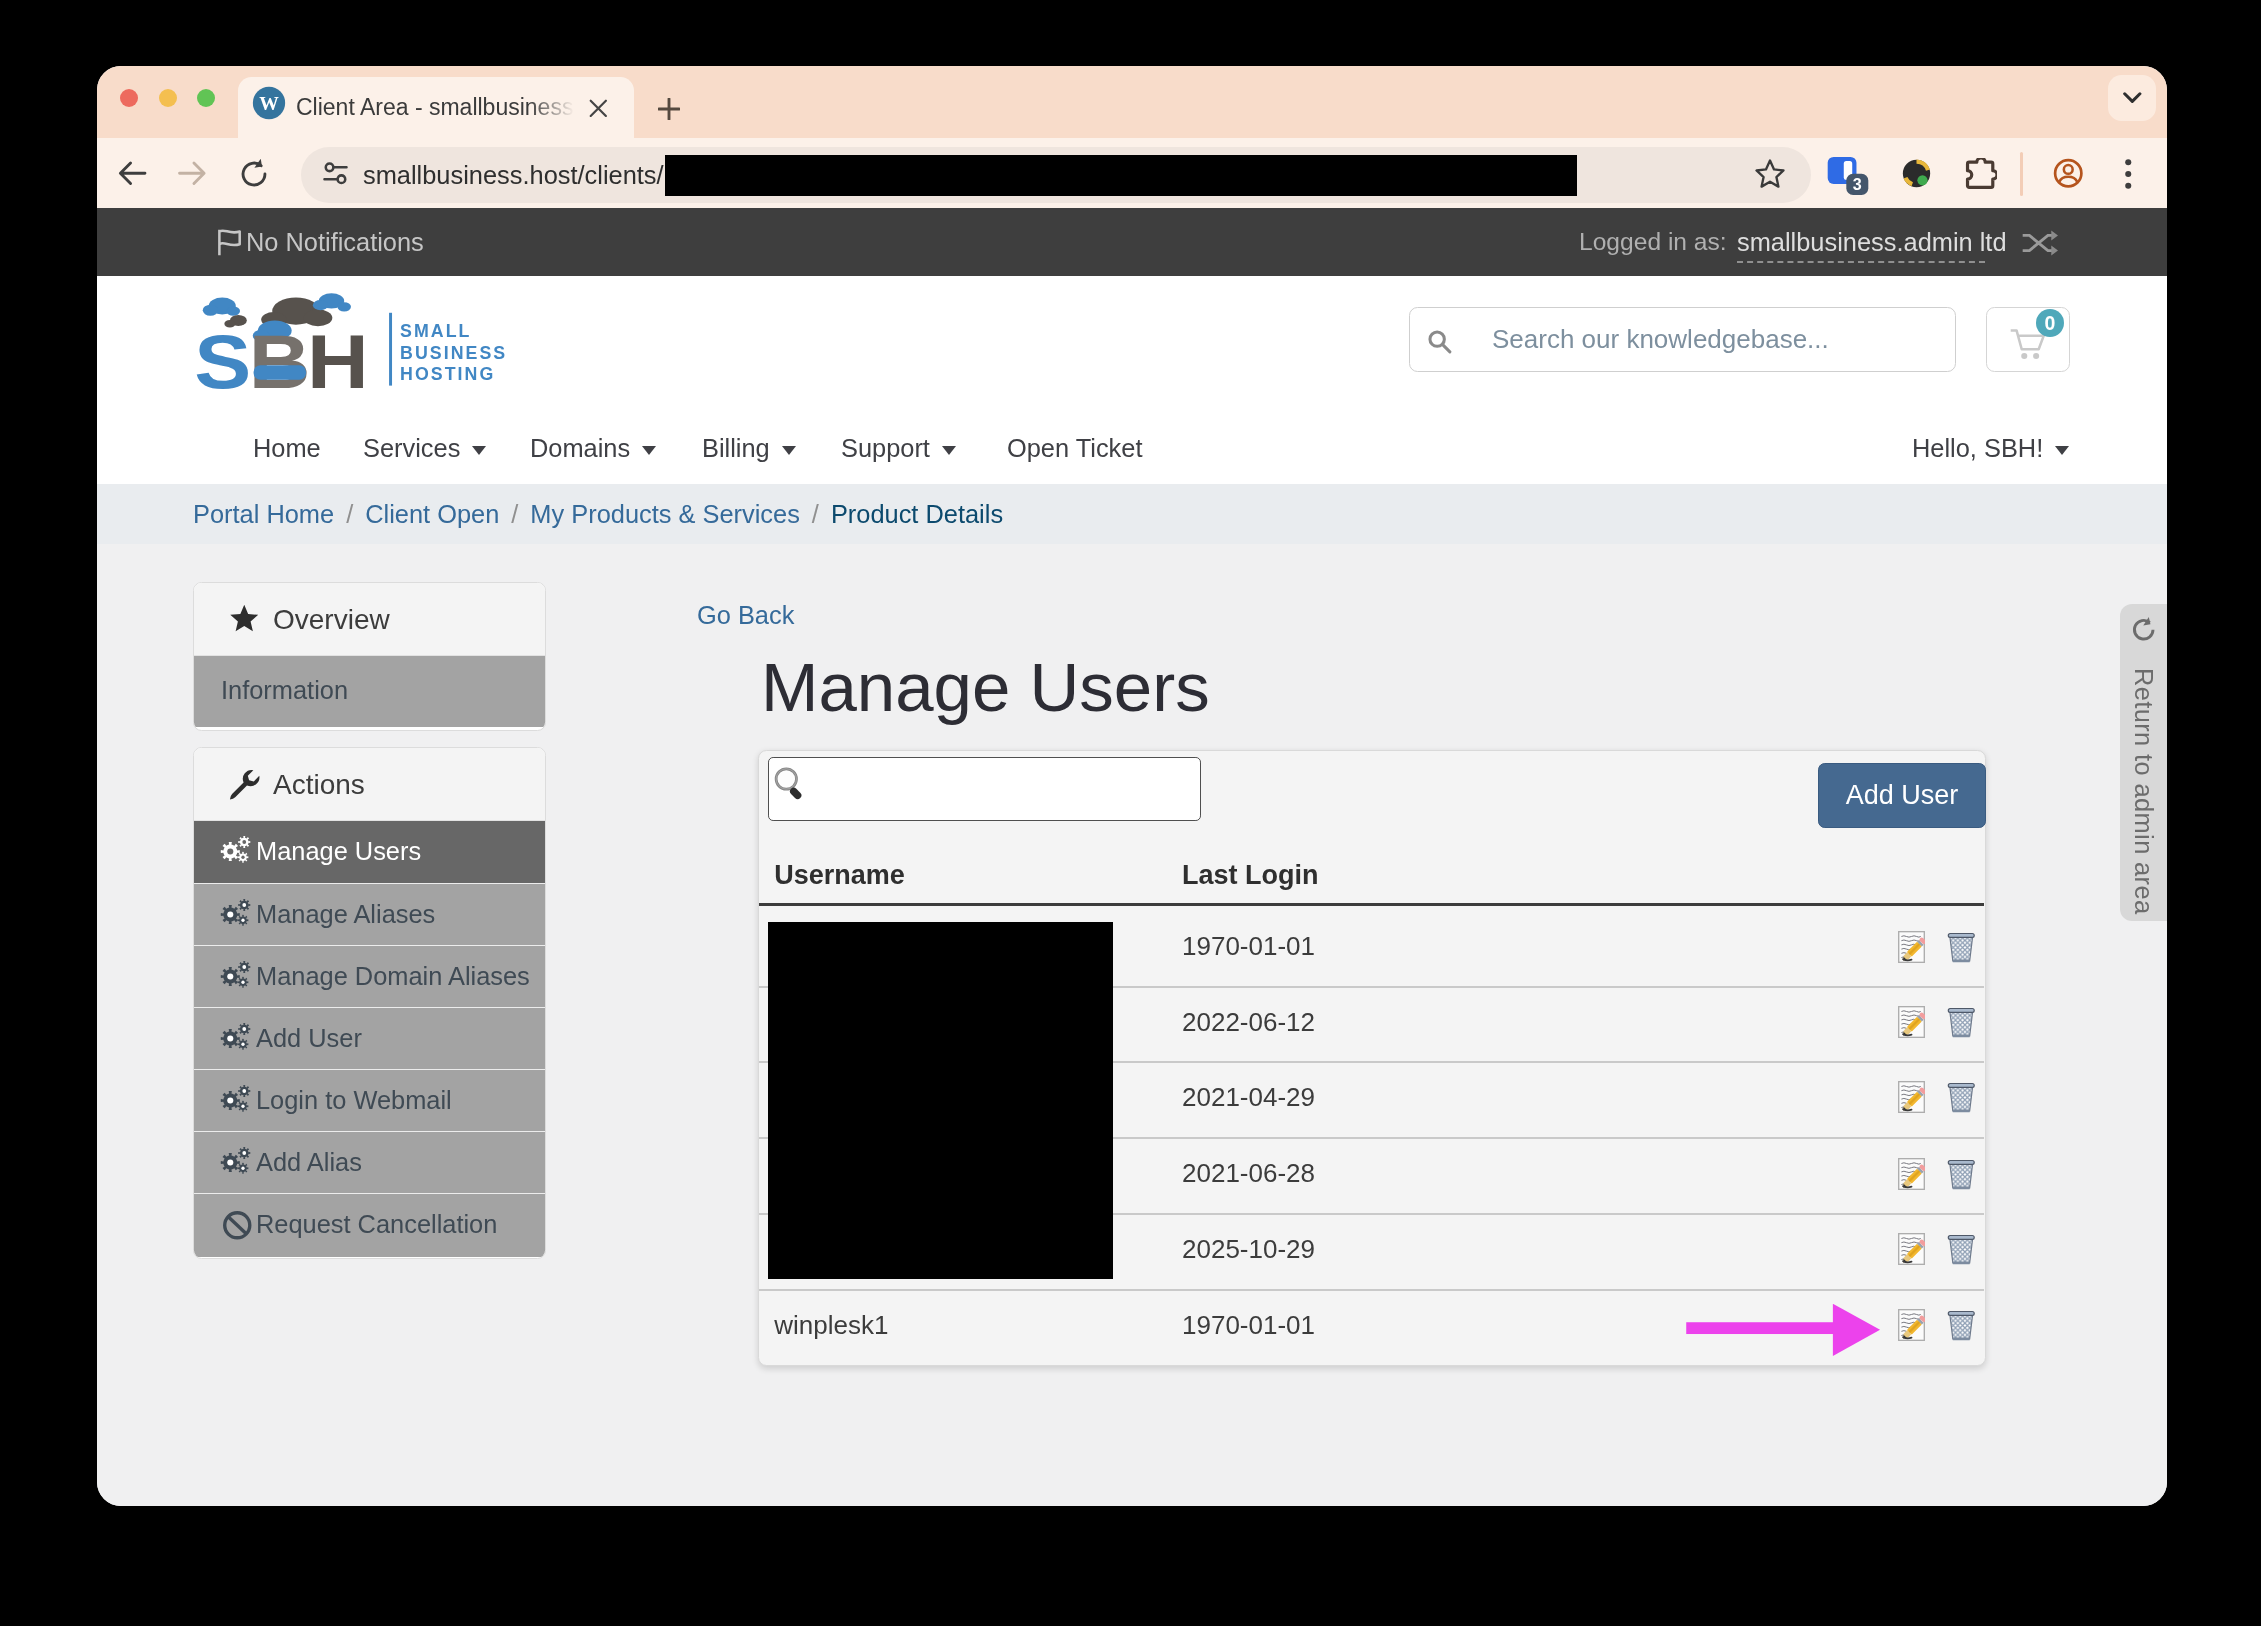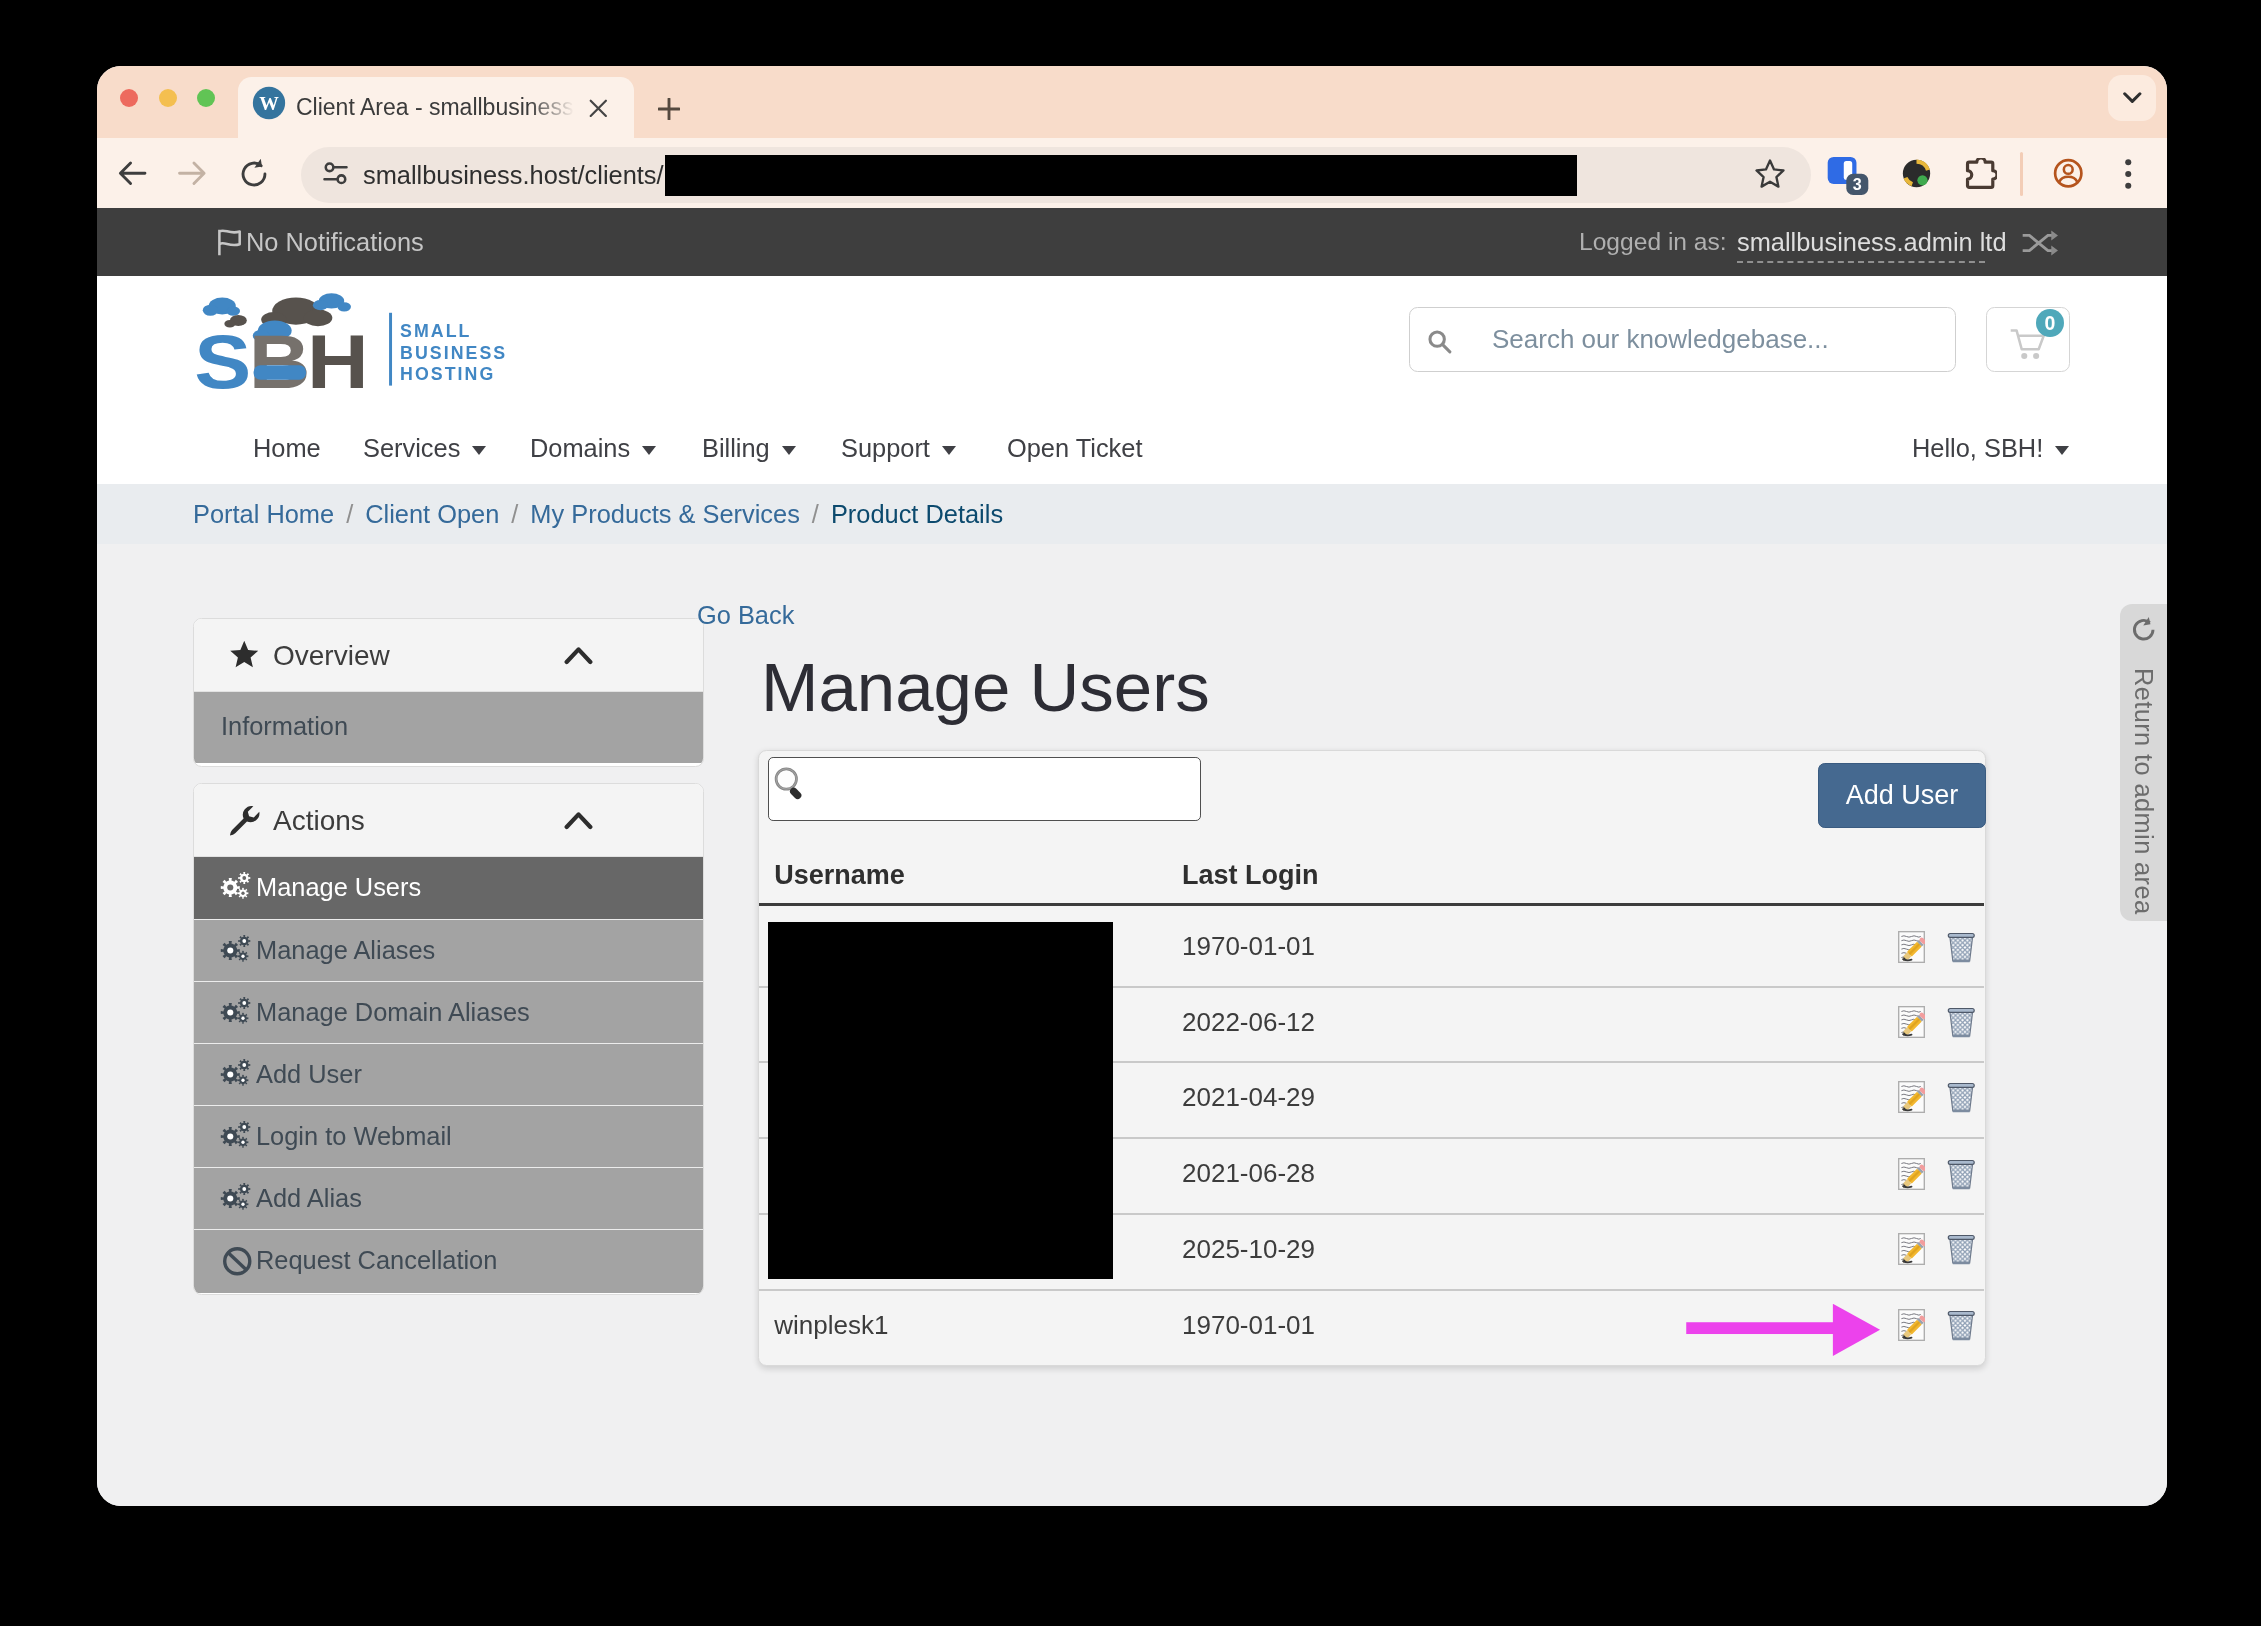--- a/index.html
+++ b/index.html
@@ -41,22 +41,22 @@
   .caret { display:inline-block; width:0; height:0; border-left:7.6px solid transparent;
     border-right:7.6px solid transparent; border-top:9.3px solid #3f4045; vertical-align:2.5px;
     margin-left:12px; }
   
   #crumb { position:absolute; left:0; top:418px; width:2070px; height:60px; background:#e9ecef;
     font-size:25.4px; line-height:60px; white-space:nowrap; }
   #crumb a { color:#356a9a; text-decoration:none; }
   .csl { color:#909090; margin:0 12px; }
   
   #pagebody { position:absolute; left:0; top:478px; width:2070px; height:962px; background:#f0f0f1; }
-  .panel { position:absolute; left:96px; width:511px; background:#fff;
-    border:1.7px solid #dcdcdc; border-radius:8.5px; overflow:hidden;margin-top:36px; }
+  .panel { position:absolute; left:96px; width:353px; background:#fff;
+    border:1.7px solid #dcdcdc; border-radius:8.5px; overflow:hidden; }
   .panelhead { position:relative; background:#f4f4f4; border-bottom:1.7px solid #e2e2e2;
     font-size:28px; color:#3c3c3c; height:73px; line-height:73px; }
   .sideitem { position:relative; font-size:25.4px; color:#3f4a54; background:#a3a3a3;
     border-top:1.7px solid #ececec; height:62px; line-height:60px; padding-left:62px; }
   #goback { position:absolute; left:600px; top:535px; font-size:25.4px; color:#356a9a; }
   #h1 { position:absolute; left:664px; top:582px; font-size:69px; color:#2d2d35; }
   #mainpanel { position:absolute; left:661px; top:684px; width:1228px; height:616px;
     background:#f4f4f4; border:1.7px solid #d9d9d9; border-radius:8.5px;
     box-shadow:0 2.5px 6.8px rgba(0,0,0,0.14); }
   #tsearch { position:absolute; left:8.5px; top:6px; width:433px; height:64px;

